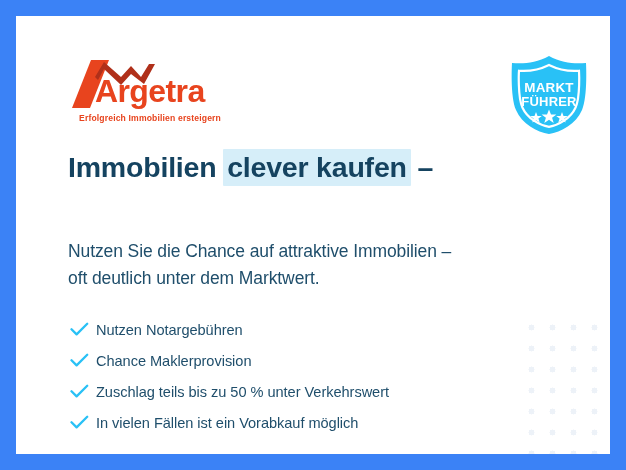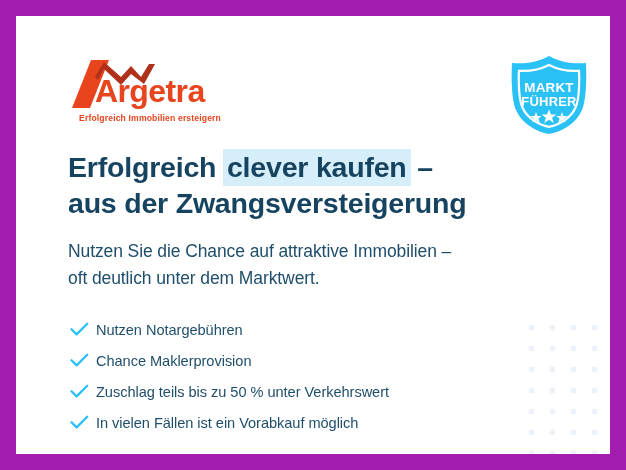--- a/index.html
+++ b/index.html
@@ -11,21 +11,21 @@
     height: 470px;
     background: #ffffff;
     font-family: "Liberation Sans", sans-serif;
     overflow: hidden;
   }
 
   #banner {
     position: relative;
     width: 626px;
     height: 470px;
-    background: #a21caf;
+    background: #3b82f6;
     box-sizing: border-box;
     overflow: hidden;
   }
 
   
   #card {
     position: absolute;
     left: 16px;
     top: 16px;
     width: 594px;
@@ -181,23 +181,22 @@
 
       <g fill="#ffffff">
         <polygon points="30,58 31.5,62 35.8,62 32.4,64.6 33.7,68.6 30,66.2 26.3,68.6 27.6,64.6 24.2,62 28.5,62"></polygon>
         <polygon points="43,55.5 45,60.5 50.4,60.5 46.1,63.8 47.7,69 43,65.8 38.3,69 39.9,63.8 35.6,60.5 41,60.5"></polygon>
         <polygon points="56,58 57.5,62 61.8,62 58.4,64.6 59.7,68.6 56,66.2 52.3,68.6 53.6,64.6 50.2,62 54.5,62"></polygon>
       </g>
     </svg>
 
     <div id="headline">
       <span class="hl-line">
-        <span>Erfolgreich </span><span class="mark">clever kaufen</span><span> –</span>
+        <span>Immobilien </span><span class="mark">clever kaufen</span><span> –</span>
       </span>
-      <span class="hl-line">aus der Zwangsversteigerung</span>
     </div>
 
     <div id="subheadline">
       <span class="sub-line">Nutzen Sie die Chance auf attraktive Immobilien –</span>
       <span class="sub-line">oft deutlich unter dem Marktwert.</span>
     </div>
 
     <div id="checklist">
 
       <div class="check-row">

